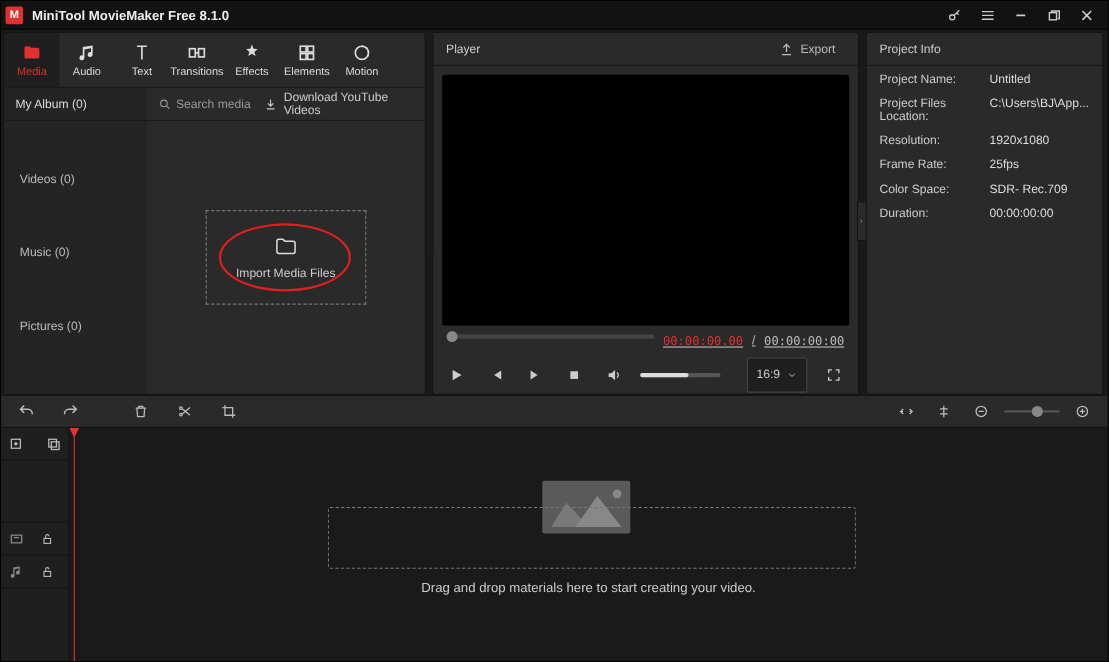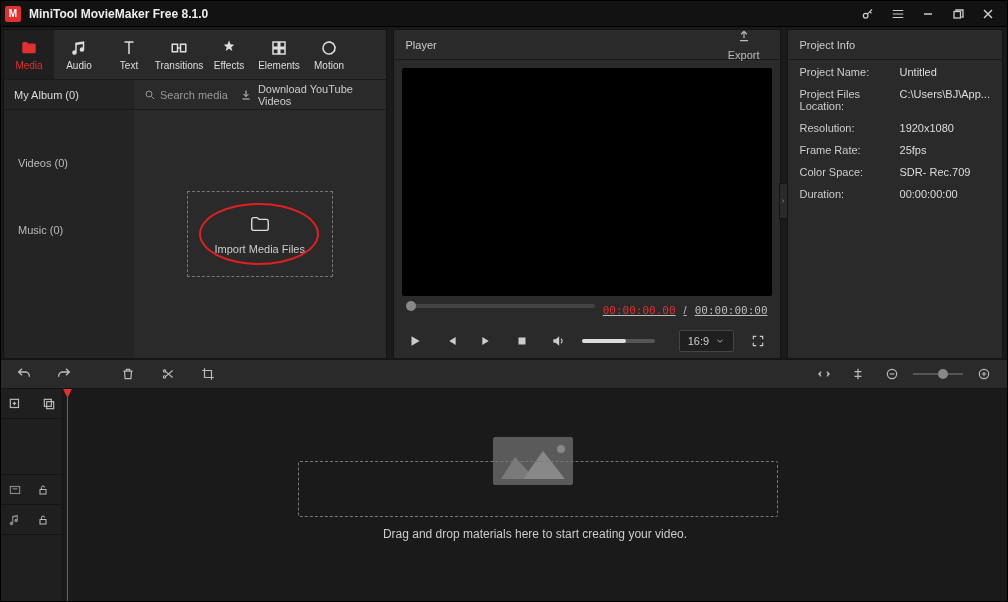--- a/index.html
+++ b/index.html
@@ -27,33 +27,33 @@
 .media-top .spacer { flex: 1; }
 .media-top .ytlink { display: flex; align-items: center; gap: 6px; color: #ccc; cursor: pointer; }
 .media-center { flex: 1; display: flex; align-items: center; justify-content: center; }
 .dropzone { border: 1px dashed #777; width: 146px; height: 86px; display: flex; flex-direction: column; align-items: center; justify-content: center; gap: 8px; color: #ccc; cursor: pointer; position: relative; }
 .dropzone .folder { color: #ddd; }
 .dropzone .lbl { font-size: 11px; }
 .red-ellipse { position: absolute; left: 11px; top: 11px; width: 120px; height: 62px; border: 2px solid #e02020; border-radius: 50%; pointer-events: none; }
 .mid-panel { width: 388px; }
 .mid-head { height: 30px; display: flex; align-items: center; padding: 0 12px; border-bottom: 1px solid #1a1a1a; justify-content: flex-end; }
 .mid-head .hlabel { flex: 1; color: #ccc; }
-.export-btn { display: flex; align-items: center; gap: 6px; color: #bbb; cursor: pointer; padding: 4px 8px; border-radius: 2px; flex-direction: column; }
+.export-btn { display: flex; align-items: center; gap: 6px; color: #bbb; cursor: pointer; padding: 4px 8px; border-radius: 2px; }
 .preview { flex: 1; margin: 8px; background: #000; border-radius: 2px; min-height: 0; }
 .time-row { height: 20px; display: flex; align-items: flex-start; padding: 0 12px; gap: 8px; text-decoration: underline; }
 .track { flex: 1; height: 4px; background: #444; border-radius: 2px; position: relative; }
 .track .thumb { position: absolute; left: 0; top: -3px; width: 10px; height: 10px; background: #888; border-radius: 50%; }
 .time-cur { color: #e03030; font-family: monospace; font-size: 11px; }
 .time-tot { color: #bbb; font-family: monospace; font-size: 11px; }
 .ctrl-row { height: 34px; display: flex; align-items: center; padding: 0 10px; gap: 12px; }
 .pbtn { width: 26px; height: 26px; display: flex; align-items: center; justify-content: center; color: #ccc; cursor: pointer; border-radius: 2px; }
 .vol-slider { width: 80px; height: 4px; background: #555; border-radius: 2px; position: relative; }
 .vol-slider::after { content:''; position:absolute; left:0; top:0; height:4px; width:60%; background:#ddd; border-radius:2px; }
 .ctrl-row .flex { flex: 1; }
-.ratio-sel { width: 60px; height: 22px; background: #1f1f1f; border: 1px solid #444; border-radius: 2px; display: flex; align-items: center; justify-content: center; gap: 6px; color: #ccc; cursor: pointer; font-size: 11px; }
+.ratio-sel { width: 60px; height: 32px; background: #1f1f1f; border: 1px solid #444; border-radius: 2px; display: flex; align-items: center; justify-content: center; gap: 6px; color: #ccc; cursor: pointer; font-size: 11px; }
 .right-panel { flex: 1; }
 .right-head { height: 30px; display: flex; align-items: center; padding: 0 12px; border-bottom: 1px solid #1a1a1a; color: #ccc; }
 .info-grid { padding: 6px 12px; display: grid; grid-template-columns: 100px 1fr; row-gap: 10px; font-size: 11px; color: #ccc; }
 .info-grid .val { color: #ddd; }
 .collapse-tab { position: absolute; left: -8px; top: 154px; width: 8px; height: 36px; background: #2a2a2a; border: 1px solid #141414; border-right: none; display: flex; align-items: center; justify-content: center; color: #888; cursor: pointer; }
 .right-wrap { position: relative; }
 .toolbar { height: 30px; background: #2a2a2a; display: flex; align-items: center; padding: 0 10px; gap: 14px; border-top: 1px solid #141414; border-bottom: 1px solid #141414; }
 .toolbar .flex { flex: 1; }
 .tbtn { width: 26px; height: 26px; display: flex; align-items: center; justify-content: center; color: #bbb; cursor: pointer; border-radius: 2px; }
 .zoom-tray { display: flex; align-items: center; gap: 8px; }
@@ -175,20 +175,21 @@
           </span>
         <span class="lb">Motion</span>
       </div>
     </div>
 
     <div class="media-body">
       <div class="album-list">
         <div class="album-head">My Album (0)</div>
         <div class="album-item">Videos (0)</div>
         <div class="album-item">Music (0)</div>
+        <div class="album-item">Pictures (0)</div>
       </div>
 
       <div class="media-main">
         <div class="media-top">
           <div class="search">
             <span>
                 <svg width="12" height="12" viewBox="0 0 24 24" fill="none" stroke="currentColor" stroke-width="2">
                   <circle cx="10" cy="10" r="6"></circle>
                   <path d="M20 20l-5-5"></path>
                 </svg>

